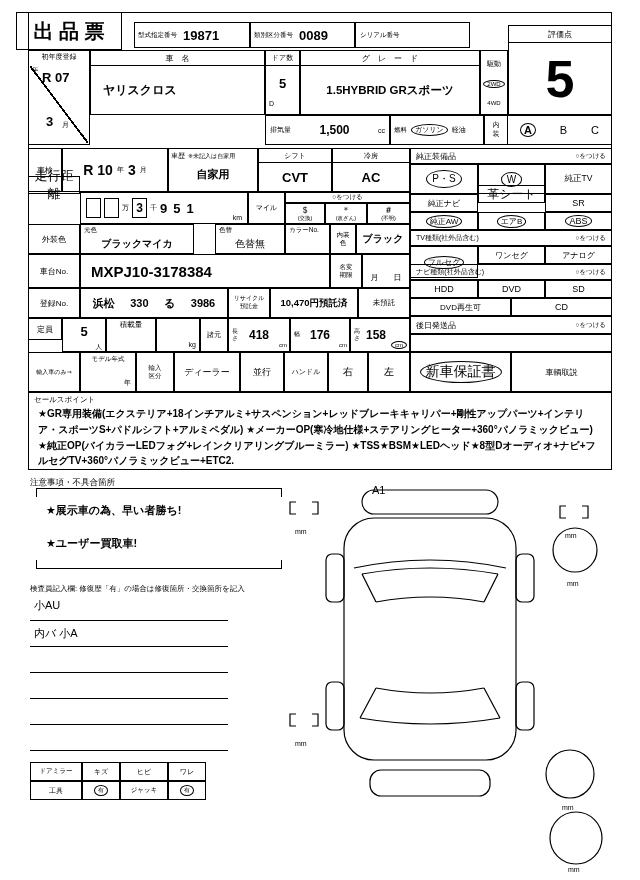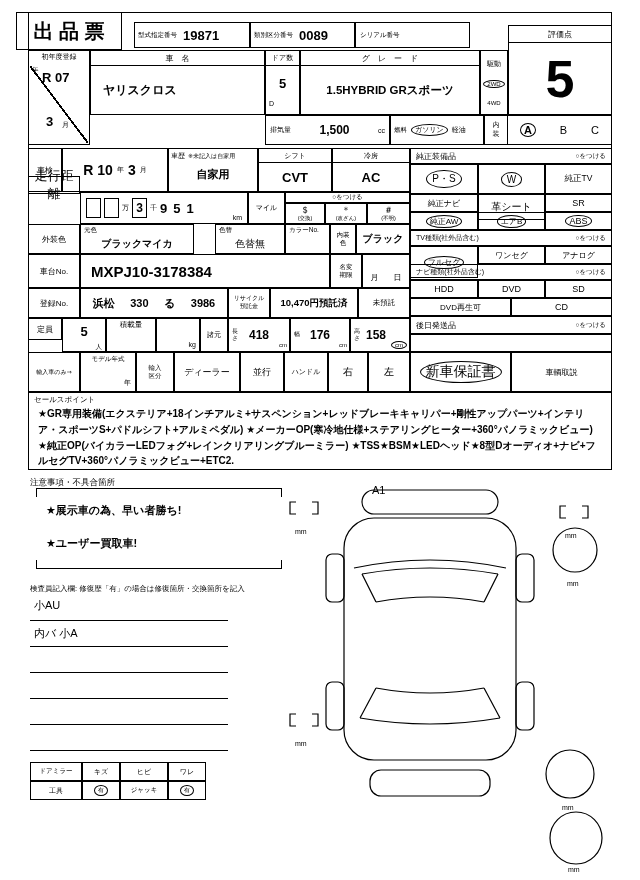--- a/index.html
+++ b/index.html
@@ -239,21 +239,21 @@
     <span style="font-size:6.5px">○をつける</span>
   </div>
   <div class="a bd c" style="left:410px;top:164px;width:68px;height:30px">
       <span class="ell" style="font-size:10px">P・S</span>
     </div>
   <div class="a bd c" style="left:478px;top:164px;width:67px;height:30px">
       <span class="ell" style="font-size:10px">W</span>
     </div>
   <div class="a bd c" style="left:545px;top:164px;width:67px;height:30px;font-size:8.5px">純正TV</div>
   <div class="a bd c" style="left:410px;top:194px;width:68px;height:18px;font-size:8px">純正ナビ</div>
-  <div class="a bd c" style="left:478px;top:194px;width:67px;height:26px;font-size:10px">革シート</div>
+  <div class="a bd c" style="left:478px;top:185px;width:67px;height:18px;font-size:12px">革シート</div>
   <div class="a bd c" style="left:545px;top:194px;width:67px;height:18px;font-size:9px">SR</div>
   <div class="a bd c" style="left:410px;top:212px;width:68px;height:18px">
       <span class="ell2" style="font-size:8px">純正AW</span>
     </div>
   <div class="a bd c" style="left:478px;top:212px;width:67px;height:18px">
       <span class="ell2" style="font-size:8px">エアB</span>
     </div>
   <div class="a bd c" style="left:545px;top:212px;width:67px;height:18px">
       <span class="ell2" style="font-size:9px">ABS</span>
     </div>

